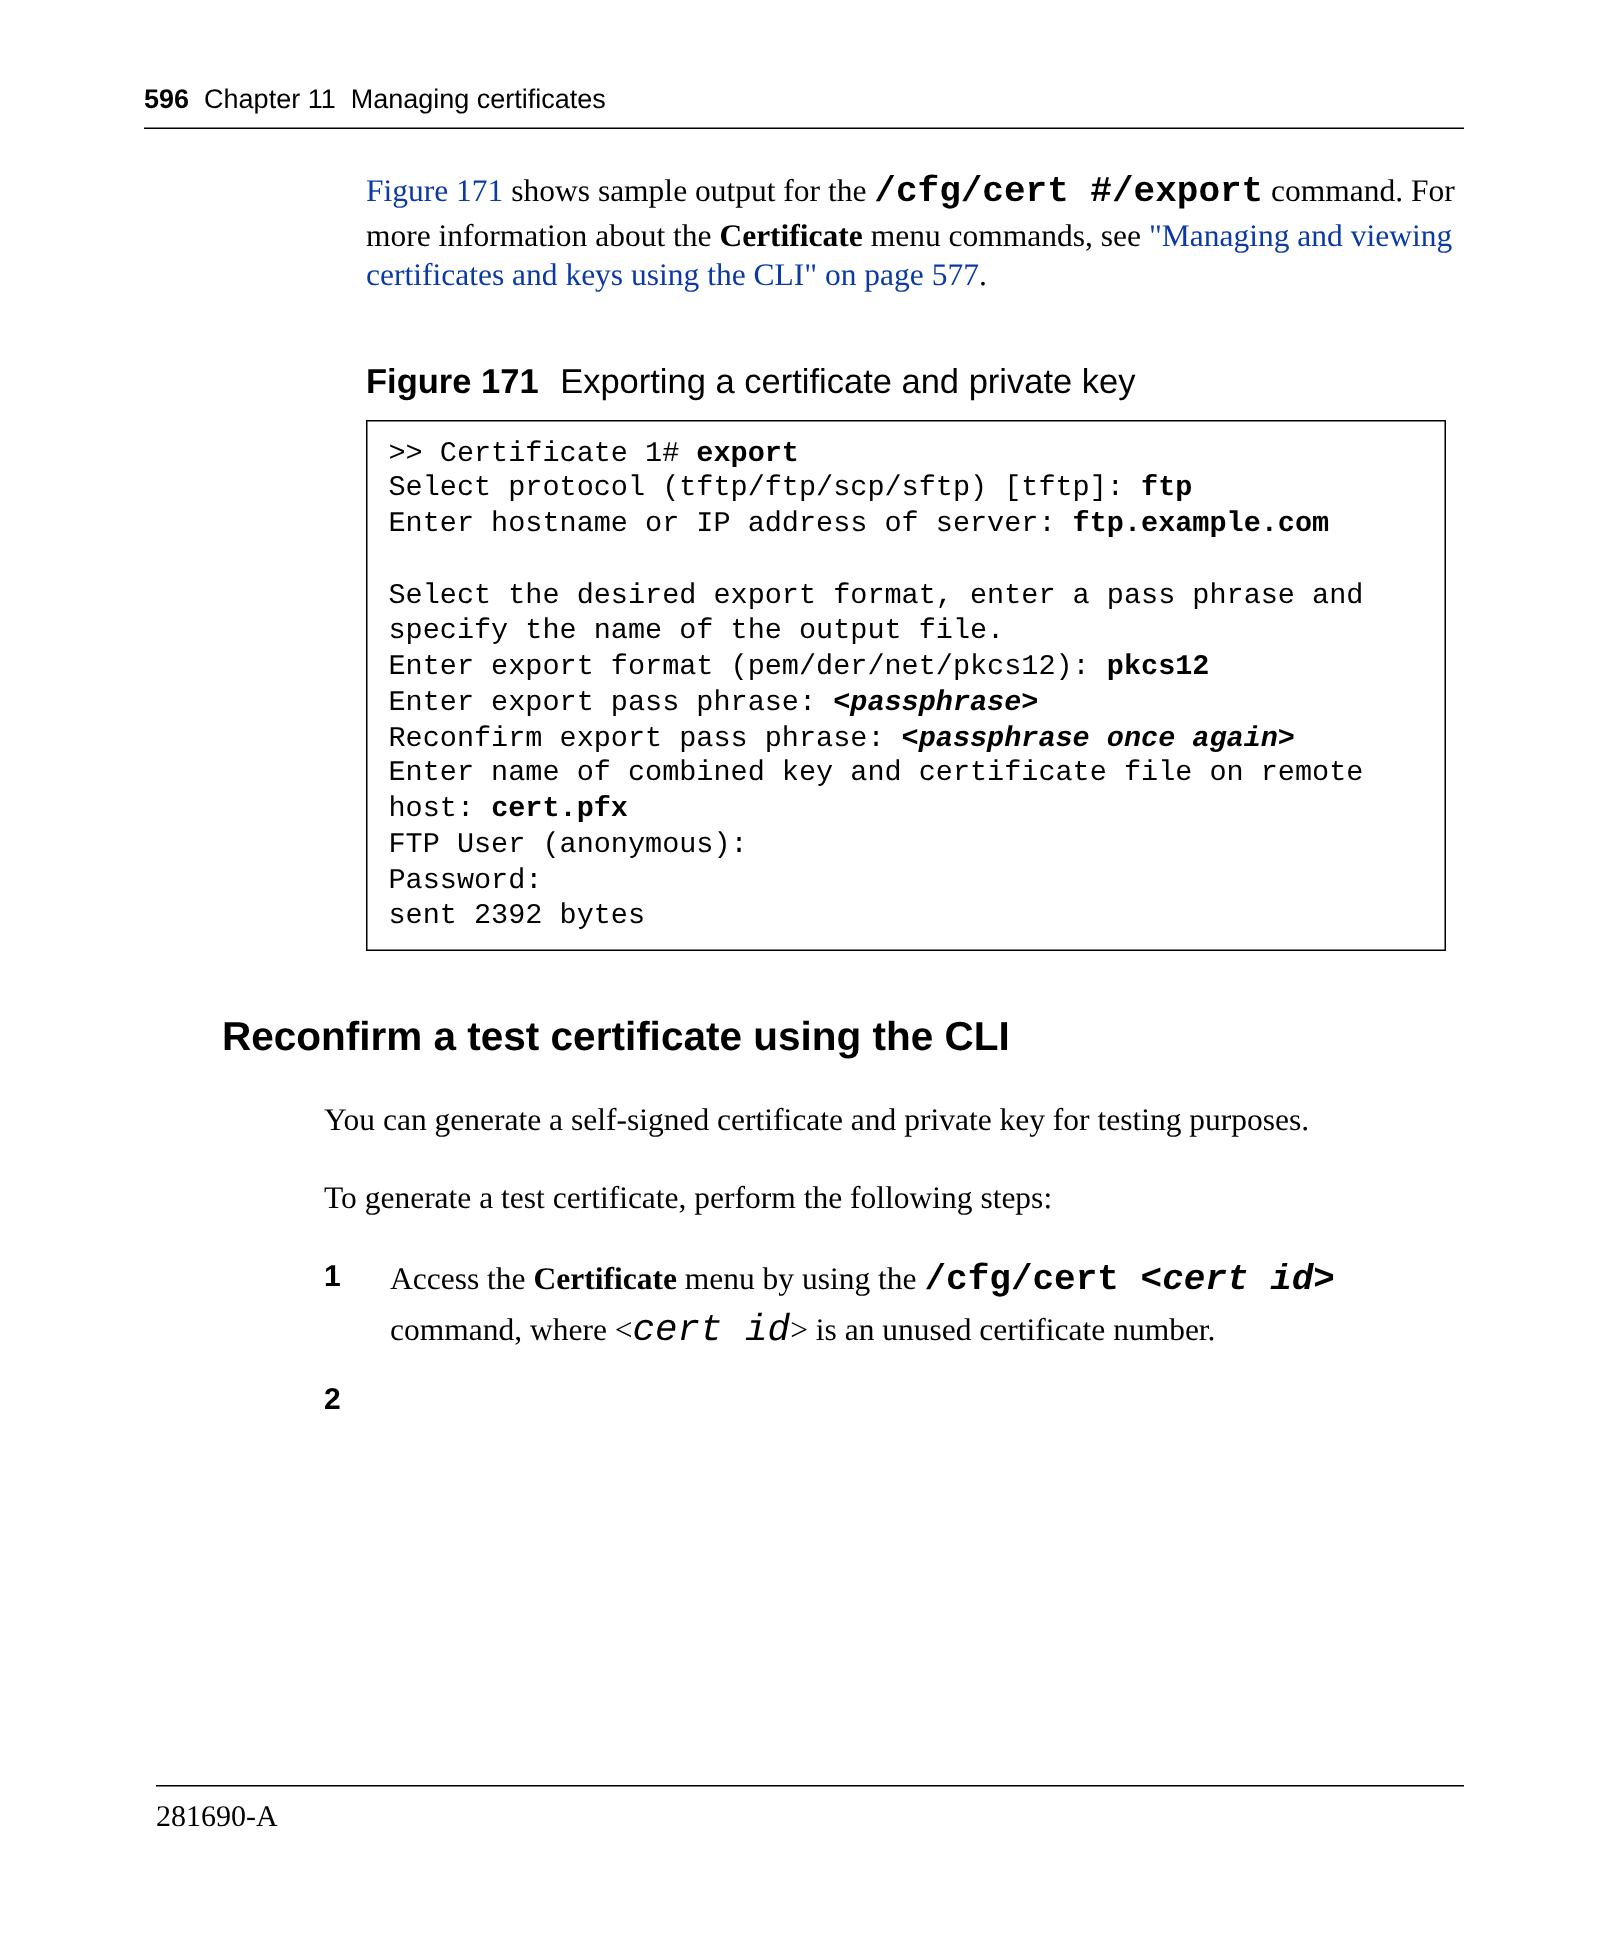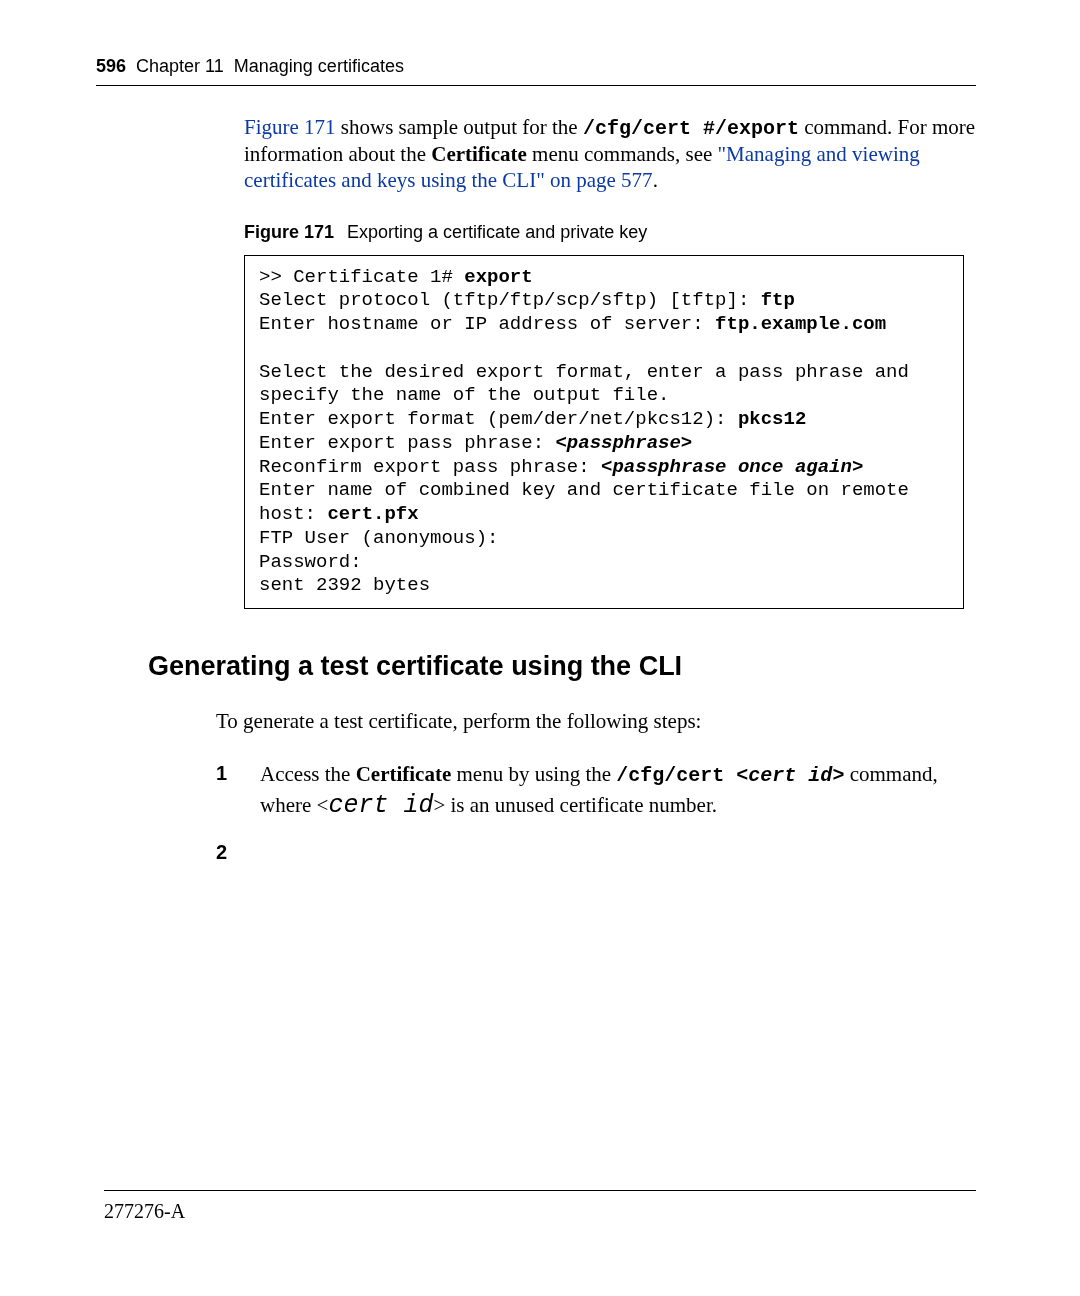--- a/index.html
+++ b/index.html
@@ -20,26 +20,26 @@
     border-bottom:1.5px solid #000;
   }
   .running-head .pagenum{font-weight:700;}
   .indent-block{
     margin-left:148px;
     margin-top:28px;
     font-size:21px;
     line-height:1.25;
   }
   a.xref{color:#0b3aa5;text-decoration:none;}
-  .code-inline{font-family:"Courier New",Courier,monospace;font-weight:700;font-size:20px;}
+  .code-inline{font-family:"Courier New",Courier,monospace;font-weight:700;font-size:24px;}
   .fig-caption{
     margin-left:148px;
-    margin-top:28px;
+    margin-top:44px;
     font-family:Arial,Helvetica,sans-serif;
-    font-size:18px;
+    font-size:23px;
   }
   .fig-caption .fig-label{font-weight:700;margin-right:8px;}
   .code-box{
     margin-left:148px;
     margin-top:12px;
     border:1.5px solid #000;
     padding:10px 14px;
     font-family:"Courier New",Courier,monospace;
     font-size:19px;
     line-height:1.25;
@@ -130,30 +130,31 @@
 <span></span>
 <span>Select the desired export format, enter a pass phrase and specify the name of the output file.</span>
 <span>Enter export format (pem/der/net/pkcs12): </span><b>pkcs12</b>
 <span>Enter export pass phrase: </span><b><i>&lt;passphrase&gt;</i></b>
 <span>Reconfirm export pass phrase: </span><b><i>&lt;passphrase once again&gt;</i></b>
 <span>Enter name of combined key and certificate file on remote host: </span><b>cert.pfx</b>
 <span>FTP User (anonymous):</span>
 <span>Password:</span>
 <span>sent 2392 bytes</span></div>
 
-  <h2 class="section">Generating a test certificate using the CLI</h2>
+  <h2 class="section">Reconfirm a test certificate using the CLI</h2>
 
+  <div class="body-para">You can generate a self-signed certificate and private key for testing purposes.</div>
   <div class="body-para">To generate a test certificate, perform the following steps:</div>
 
   <ol class="steps">
     <li>
       <span class="num">1</span>
       <span>Access the </span><b>Certificate</b><span> menu by using the </span><span class="code-inline">/cfg/cert </span><span class="code-inline" style="font-style:italic;">&lt;cert id&gt;</span><span> command, where &lt;</span><span class="code-italic">cert id</span><span>&gt; is an unused certificate number.</span>
     </li>
     <li>
       <span class="num">2</span>
     </li>
   </ol>
 
 </div>
 
 <div class="footer-rule"></div>
-<div class="footer-text">277276-A</div>
+<div class="footer-text">281690-A</div>
 
 </body></html>

